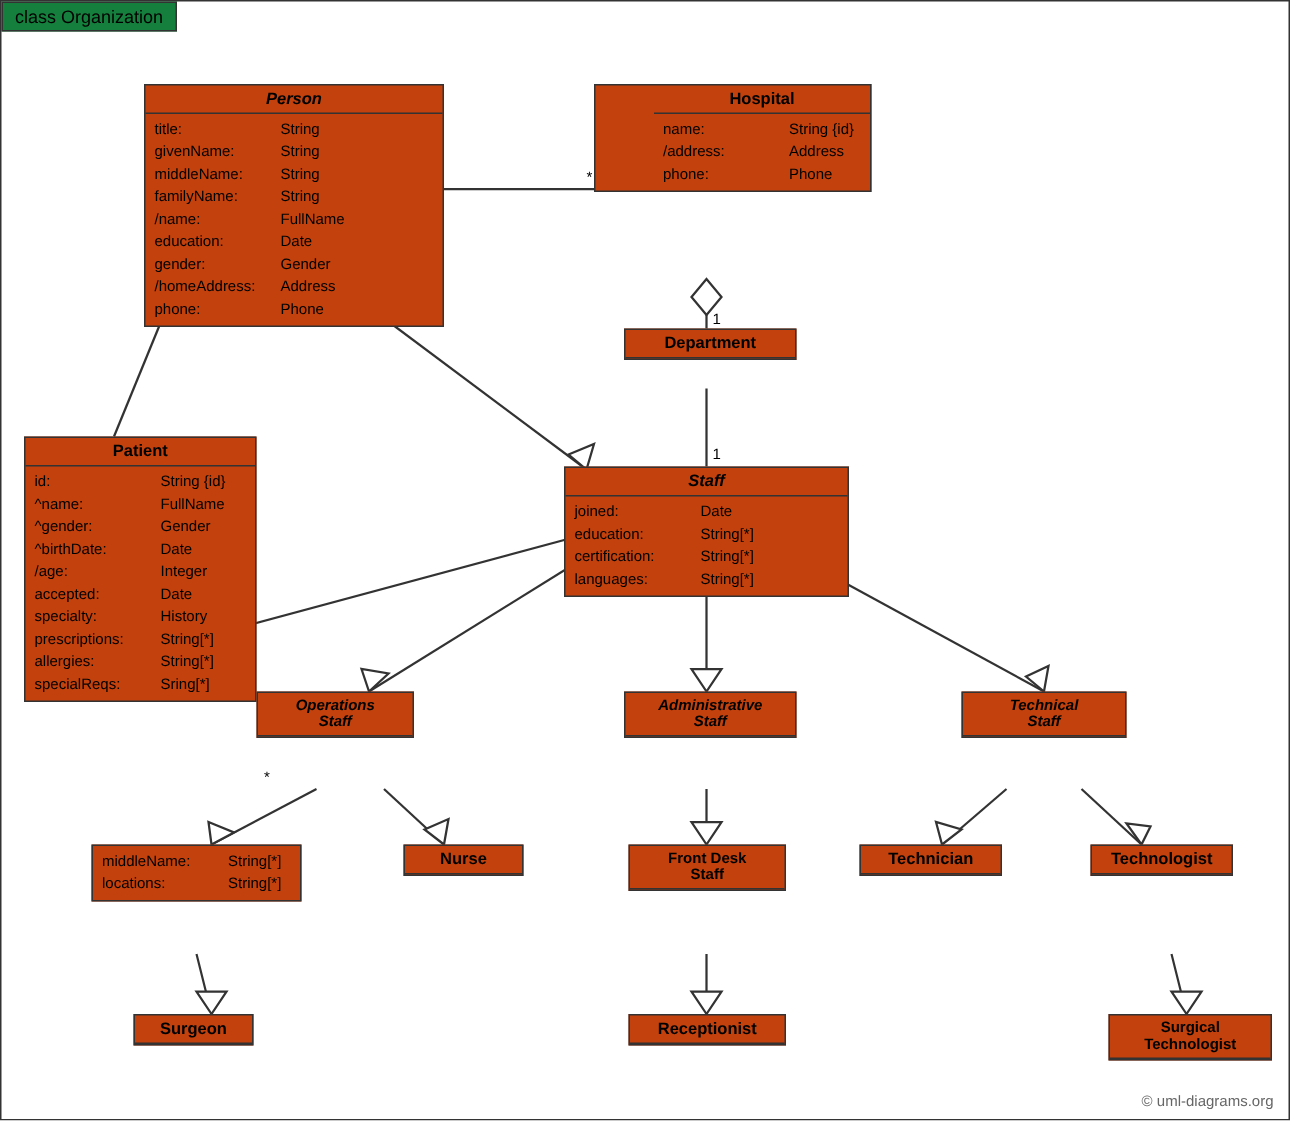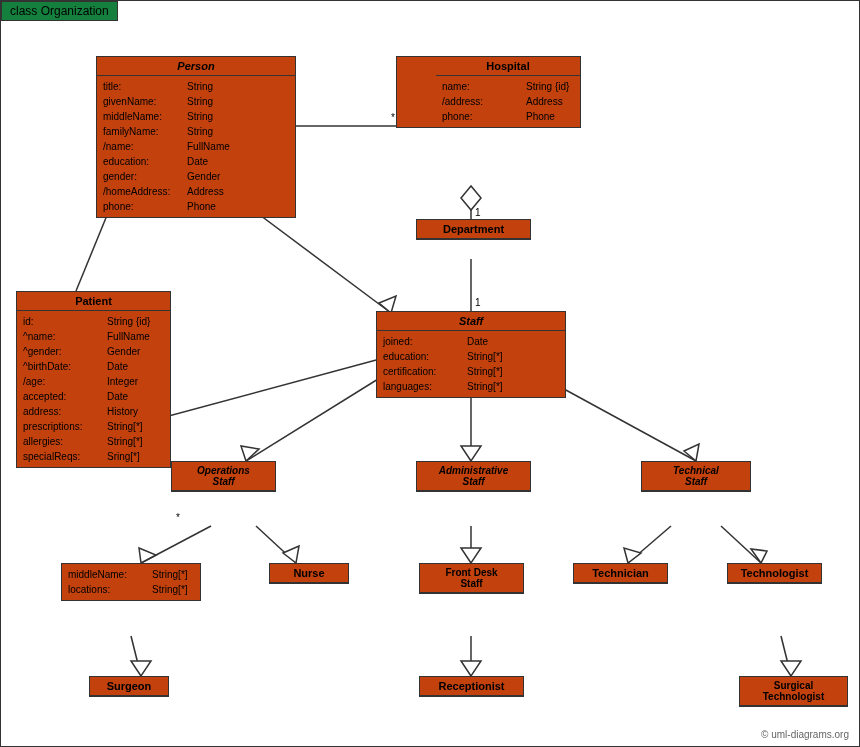--- a/index.html
+++ b/index.html
@@ -249,21 +249,21 @@
         </div>
       <div class="attr-row">
           <span class="attr-name">/age:</span>
           <span class="attr-type">Integer</span>
         </div>
       <div class="attr-row">
           <span class="attr-name">accepted:</span>
           <span class="attr-type">Date</span>
         </div>
       <div class="attr-row">
-          <span class="attr-name">address:</span>
+          <span class="attr-name">specialty:</span>
           <span class="attr-type">History</span>
         </div>
       <div class="attr-row">
           <span class="attr-name">prescriptions:</span>
           <span class="attr-type">String[*]</span>
         </div>
       <div class="attr-row">
           <span class="attr-name">allergies:</span>
           <span class="attr-type">String[*]</span>
         </div>

